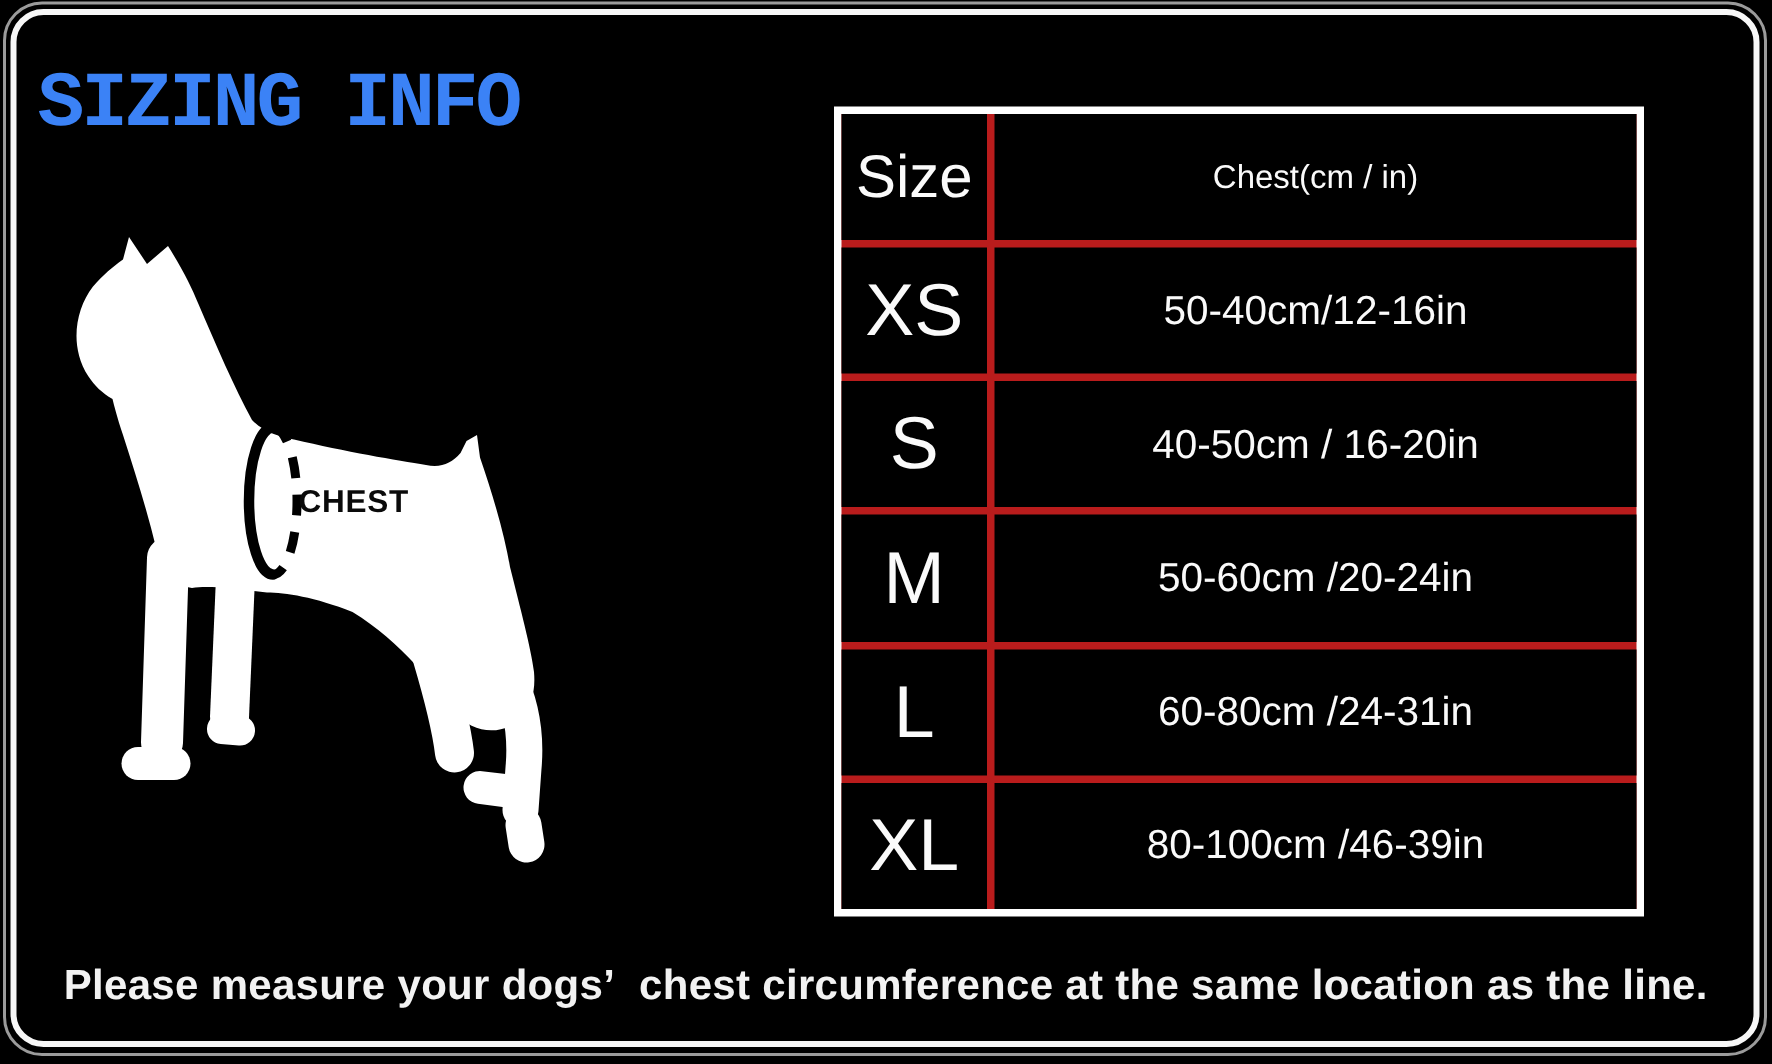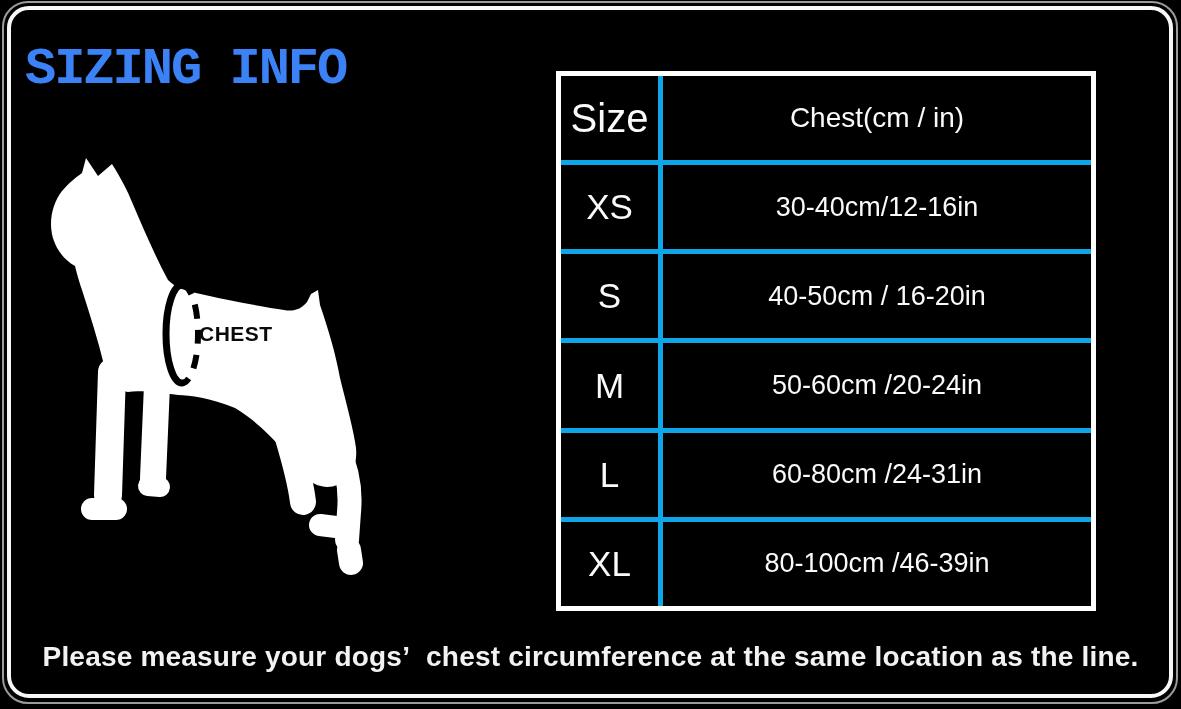--- a/index.html
+++ b/index.html
@@ -59,33 +59,33 @@
     padding: 5px;
     box-sizing: border-box;
   }
   .t-grid {
     display: grid;
     width: 100%;
     height: 100%;
     grid-template-columns: 97px 1fr;
     grid-template-rows: repeat(6, 1fr);
     gap: 5px;
-    background: #0ea5e9;
+    background: #b91c1c;
   }
   .cell {
     background: #000000;
     color: #fafafa;
     display: flex;
     align-items: center;
     justify-content: center;
     white-space: nowrap;
   }
   .cell.head-size  { font-size: 40px; }
-  .cell.head-chest { font-size: 28px; }
-  .cell.size-label { font-size: 35px; }
+  .cell.head-chest { font-size: 22px; }
+  .cell.size-label { font-size: 49px; }
   .cell.chest-val  { font-size: 27px; }
 
   .footer-note {
     position: absolute;
     left: 0; right: 0;
     top: 641px;
     text-align: center;
     font-size: 28px;
     color: #f2f2f2;
     letter-spacing: 0.2px;
@@ -150,21 +150,21 @@
     <text class="chest-text" x="179" y="201" fill="#0a0a0a">CHEST</text>
   </svg>
 </div>
 
 <div class="size-table">
   <div class="t-grid">
     <div class="cell head-size">Size</div>
     <div class="cell head-chest">Chest(cm / in)</div>
 
     <div class="cell size-label">XS</div>
-    <div class="cell chest-val">30-40cm/12-16in</div>
+    <div class="cell chest-val">50-40cm/12-16in</div>
 
     <div class="cell size-label">S</div>
     <div class="cell chest-val">40-50cm / 16-20in</div>
 
     <div class="cell size-label">M</div>
     <div class="cell chest-val">50-60cm /20-24in</div>
 
     <div class="cell size-label">L</div>
     <div class="cell chest-val">60-80cm /24-31in</div>
 

